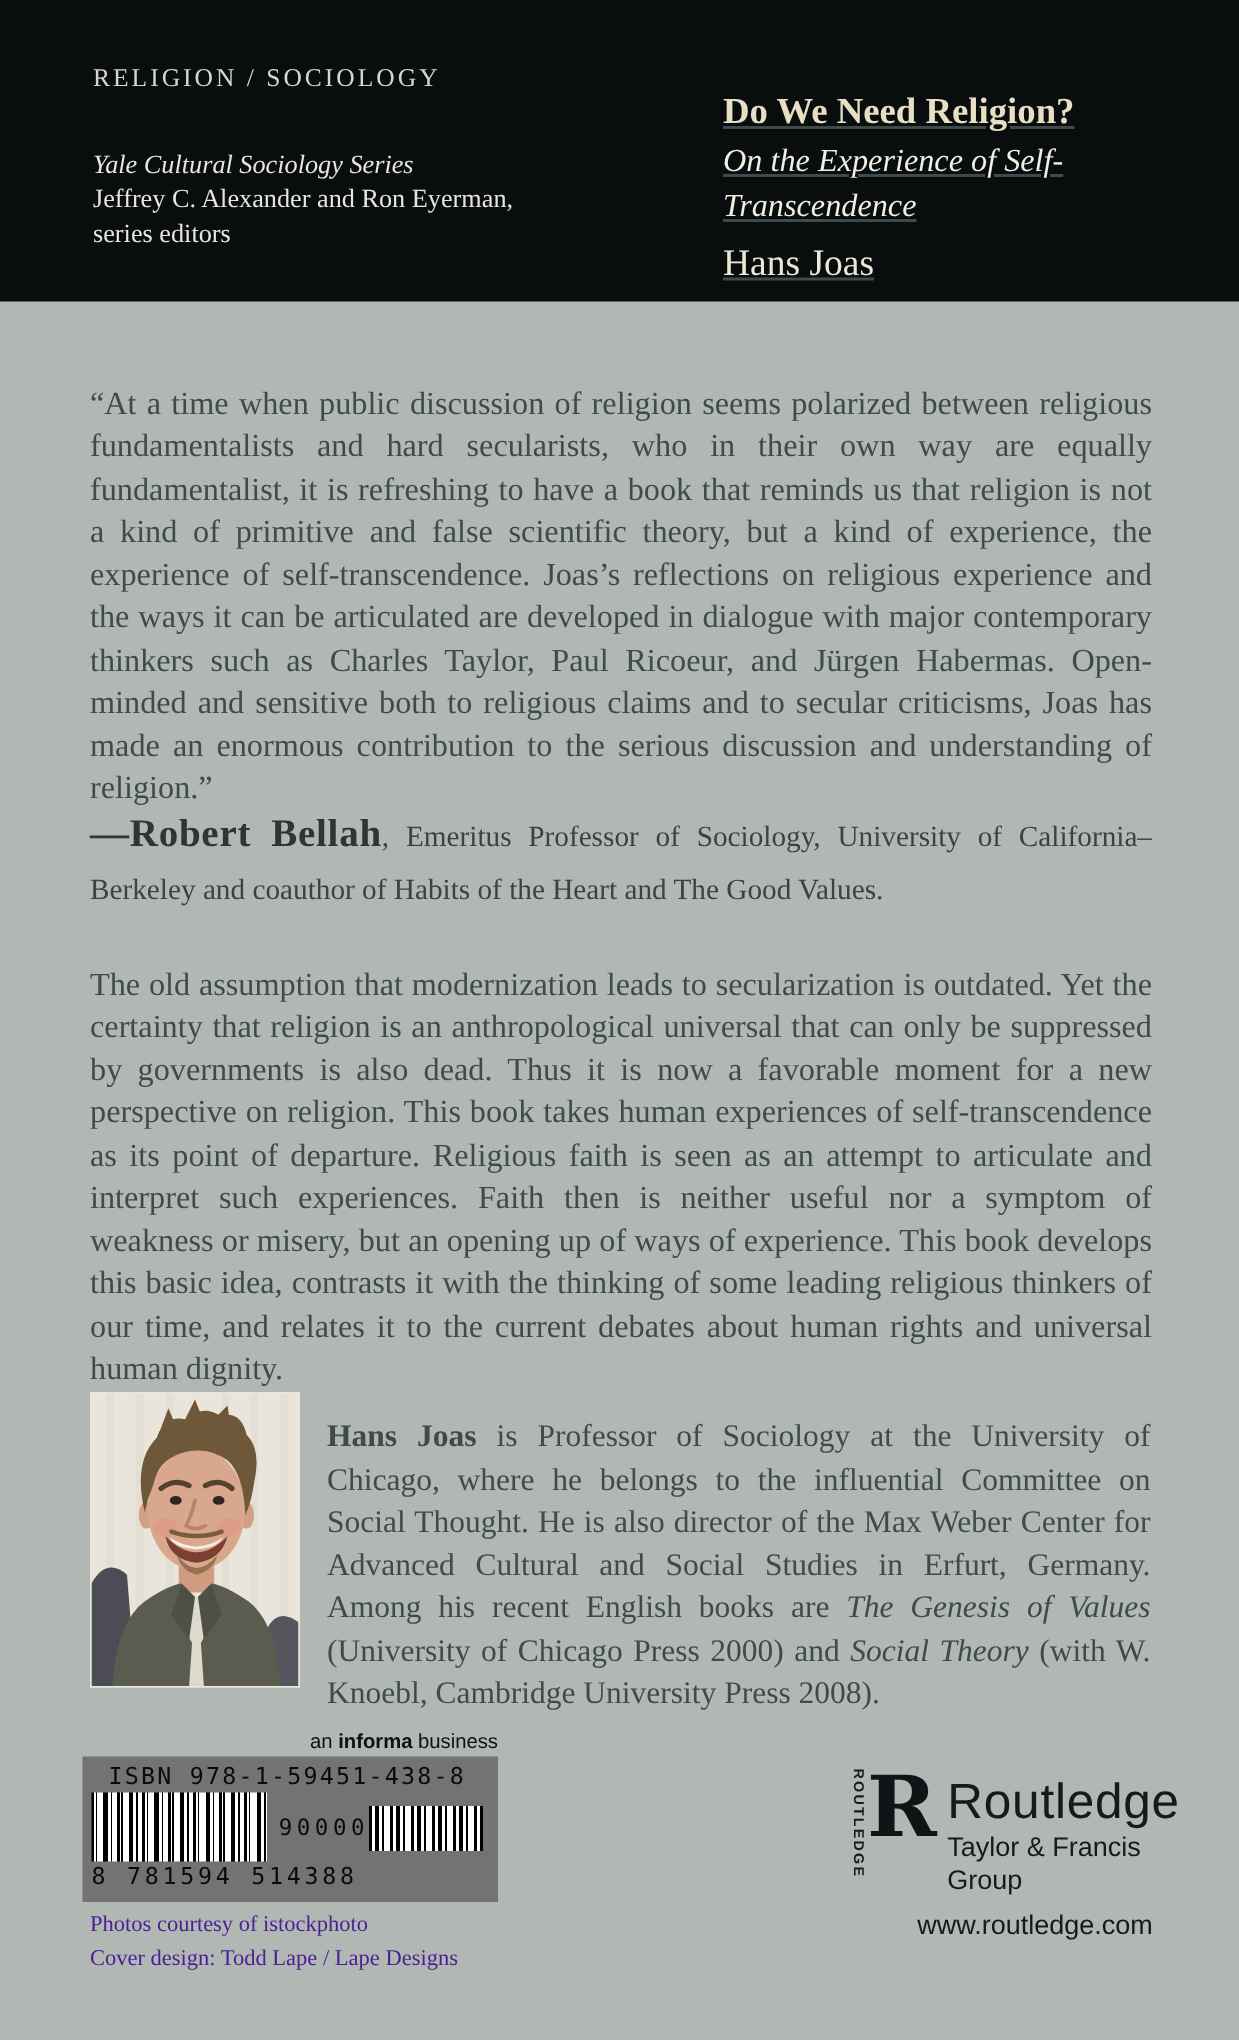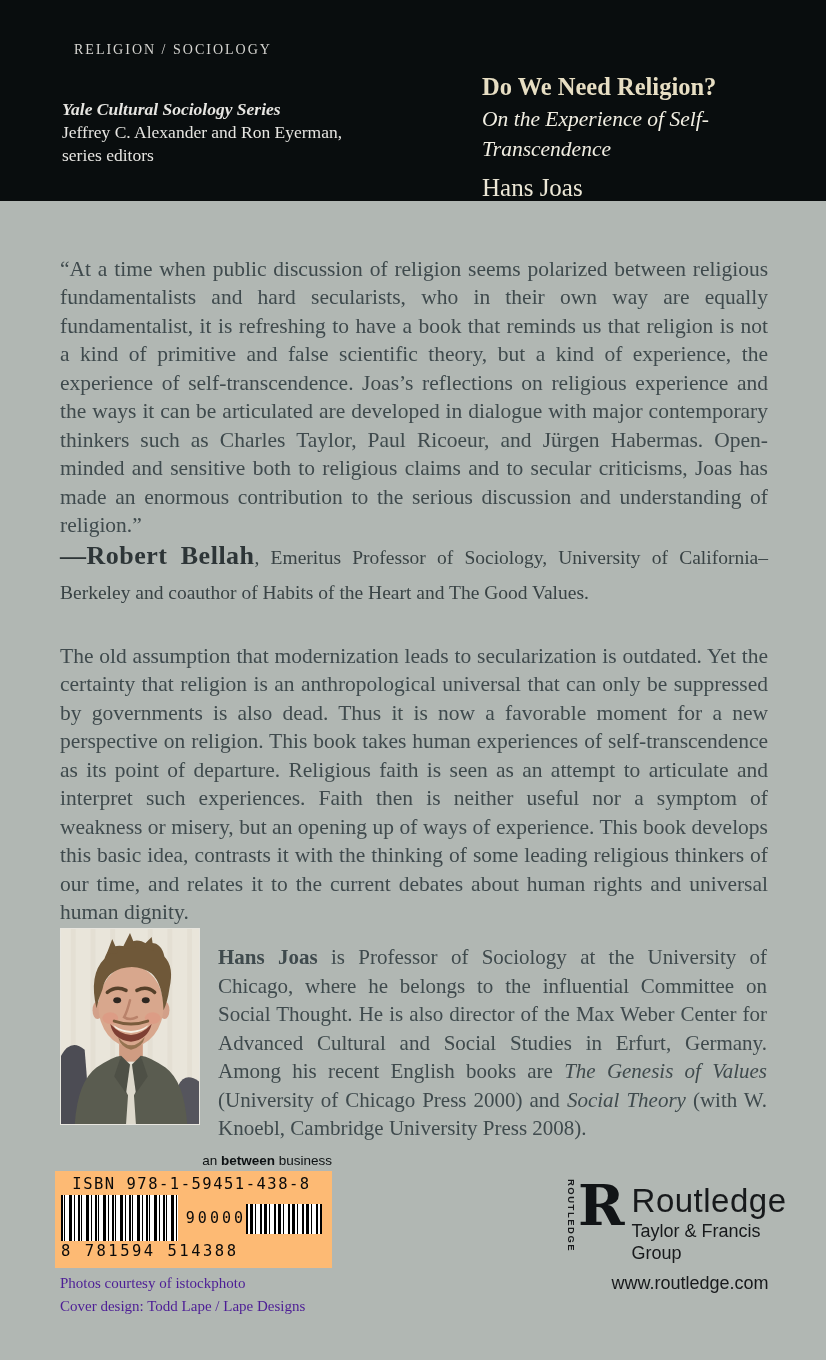--- a/index.html
+++ b/index.html
@@ -3,24 +3,24 @@
 <meta charset="utf-8">
 <style>
   html,body{margin:0;padding:0;background:#777;}
   .cover{
     position:relative;width:826px;height:1360px;margin:0 auto;
     background:#b1b7b3;overflow:hidden;
     font-family:"Liberation Serif",serif;color:#3f4a4d;
   }
   
   .header{position:absolute;left:0;top:0;width:826px;height:201px;background:#090d0e;}
-  .category{position:absolute;left:62px;top:42px;font-size:14px;letter-spacing:2px;color:#d6d5d1;margin-left:12px;}
+  .category{position:absolute;left:62px;top:42px;font-size:17px;letter-spacing:2px;color:#d6d5d1;}
   .series{position:absolute;left:62px;top:98px;font-size:17.5px;line-height:23px;color:#e6e5e1;}
-  .series .it{font-style:italic;font-weight:bold;}
-  .title-block{position:absolute;left:482px;top:72px;}
+  .series .it{font-style:italic;}
+  .title-block{position:absolute;left:482px;top:60px;text-decoration:underline;}
   .book-title{font-size:24.5px;font-weight:bold;color:#e7dec3;line-height:30px;}
   .book-subtitle{font-size:21.5px;font-style:italic;color:#f1eee2;line-height:30px;margin-top:2px;}
   .book-author{font-size:25px;color:#ece7d6;line-height:30px;margin-top:9px;}
   
   .quote{position:absolute;left:60px;top:233px;width:708px;
     font-size:21.5px;line-height:28.5px;text-align:justify;}
   .attribution{position:absolute;left:60px;top:518px;width:708px;
     font-size:19.5px;line-height:35px;text-align:justify;color:#394345;}
   .attribution .attr-name{font-size:26px;font-weight:bold;color:#2d3537;letter-spacing:.5px;}
   .attribution .i{}
@@ -32,21 +32,21 @@
   .photo svg{display:block;width:100%;height:100%;}
   .bio-text{position:absolute;left:218px;top:922px;width:549px;
     font-size:21px;line-height:28.5px;text-align:justify;}
   .bio-text .b{font-weight:bold;}
   .bio-text .i{font-style:italic;}
   
   .informa{position:absolute;left:55px;top:1153px;width:277px;text-align:right;
     font-family:"Liberation Sans",sans-serif;font-size:13.5px;color:#0d1113;}
   .informa .b{font-weight:bold;}
   .barcode-box{position:absolute;left:55px;top:1171px;width:277px;height:97px;
-    background:#fdba74;box-sizing:border-box;padding:4px 10px 5px 6px;
+    background:#737373;box-sizing:border-box;padding:4px 10px 5px 6px;
     font-family:"DejaVu Sans Mono",monospace;color:#0a0a0a;}
   .isbn-label{font-size:15.5px;letter-spacing:1.5px;white-space:nowrap;text-align:center;}
   .bars-area{display:flex;margin-top:2px;}
   .main-bars{width:170px;height:46px;
     background:repeating-linear-gradient(90deg,
       #000 0 2px,#fff 2px 3px,#000 3px 4px,#fff 4px 8px,
       #000 8px 11px,#fff 11px 13px,#000 13px 14px,#fff 14px 17px);}
   .sup-col{flex:1;display:flex;align-items:center;margin-left:8px;}
   .price-code{font-size:15px;letter-spacing:3px;line-height:15px;}
   .sup-bars{width:76px;height:30px;margin-top:2px;
@@ -127,21 +127,21 @@
       <path d="M70 72 Q67 84 64 89 Q70 93 77 89" stroke="#b9826a" stroke-width="2.5" fill="none" stroke-linecap="round"></path>
       <path d="M58 109 Q71 126 85 109 Q83 119 71 122 Q60 119 58 109 Z" fill="#8a6a46" opacity="0.85"></path>
       <path d="M50 96 Q71 118 92 96 Q88 112 71 114 Q53 112 50 96 Z" fill="#7e3f33"></path>
       <path d="M53 97 Q71 109 89 97 Q85 104 71 105 Q56 104 53 97 Z" fill="#f5efe3"></path>
       <path d="M54 93 Q71 99 88 93" stroke="#7a5c3c" stroke-width="3" fill="none" stroke-linecap="round"></path>
     </svg>
   </div>
 
   <p class="bio-text"><span class="b">Hans Joas</span><span> is Professor of Sociology at the University of Chicago, where he belongs to the influential Committee on Social Thought. He is also director of the Max Weber Center for Advanced Cultural and Social Studies in Erfurt, Germany. Among his recent English books are </span><span class="i">The Genesis of Values</span><span> (University of Chicago Press 2000) and </span><span class="i">Social Theory</span><span> (with W. Knoebl, Cambridge University Press 2008).</span></p>
 
-  <div class="informa"><span>an </span><span class="b">between</span><span> business</span></div>
+  <div class="informa"><span>an </span><span class="b">informa</span><span> business</span></div>
 
   <div class="barcode-box">
     <div class="isbn-label">ISBN 978-1-59451-438-8</div>
     <div class="bars-area">
       <div class="main-bars"></div>
       <div class="sup-col">
         <div class="price-code">90000</div>
         <div class="sup-bars"></div>
       </div>
     </div>

